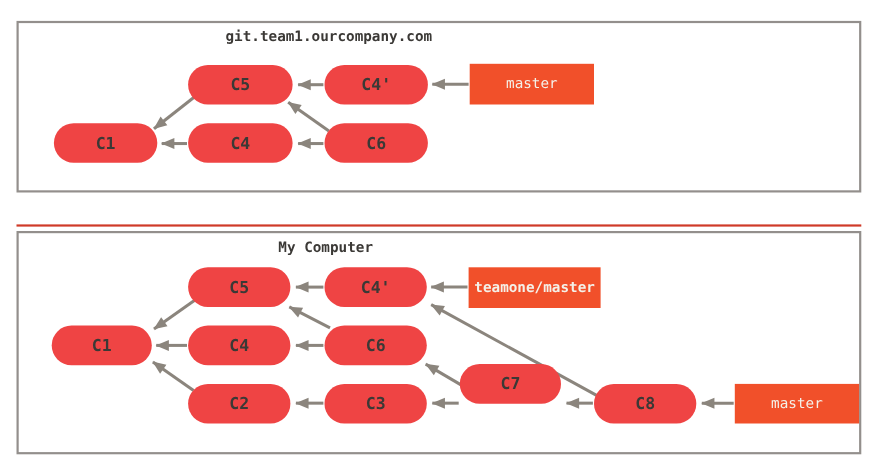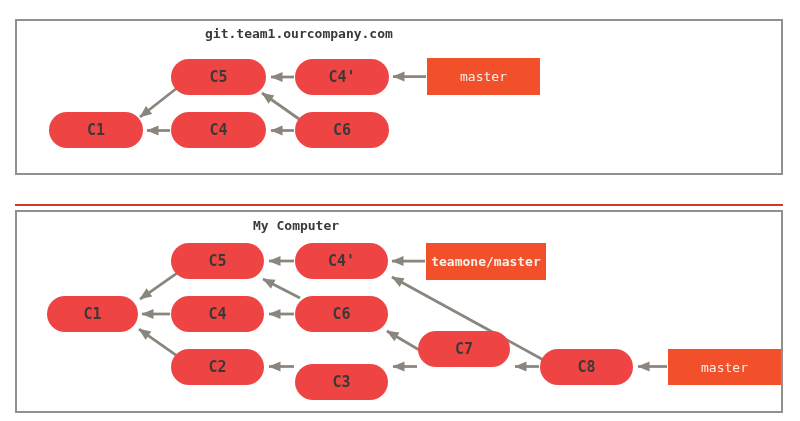--- a/index.html
+++ b/index.html
@@ -103,21 +103,21 @@
     </div>
   <div class="commit" style="left:171px; top:296px; width:93px; height:36px;">
       <span>C4</span>
     </div>
   <div class="commit" style="left:295px; top:296px; width:93px; height:36px;">
       <span>C6</span>
     </div>
   <div class="commit" style="left:171px; top:349px; width:93px; height:36px;">
       <span>C2</span>
     </div>
-  <div class="commit" style="left:295px; top:364px; width:93px; height:36px;">
+  <div class="commit" style="left:295px; top:349px; width:93px; height:36px;">
       <span>C3</span>
     </div>
   <div class="commit" style="left:418px; top:331px; width:92px; height:36px;">
       <span>C7</span>
     </div>
   <div class="commit" style="left:540px; top:349px; width:93px; height:36px;">
       <span>C8</span>
     </div>
   <div class="ref" style="left:426px; top:243px; width:120px; height:37px;font-weight:bold;">
       <span>teamone/master</span>

